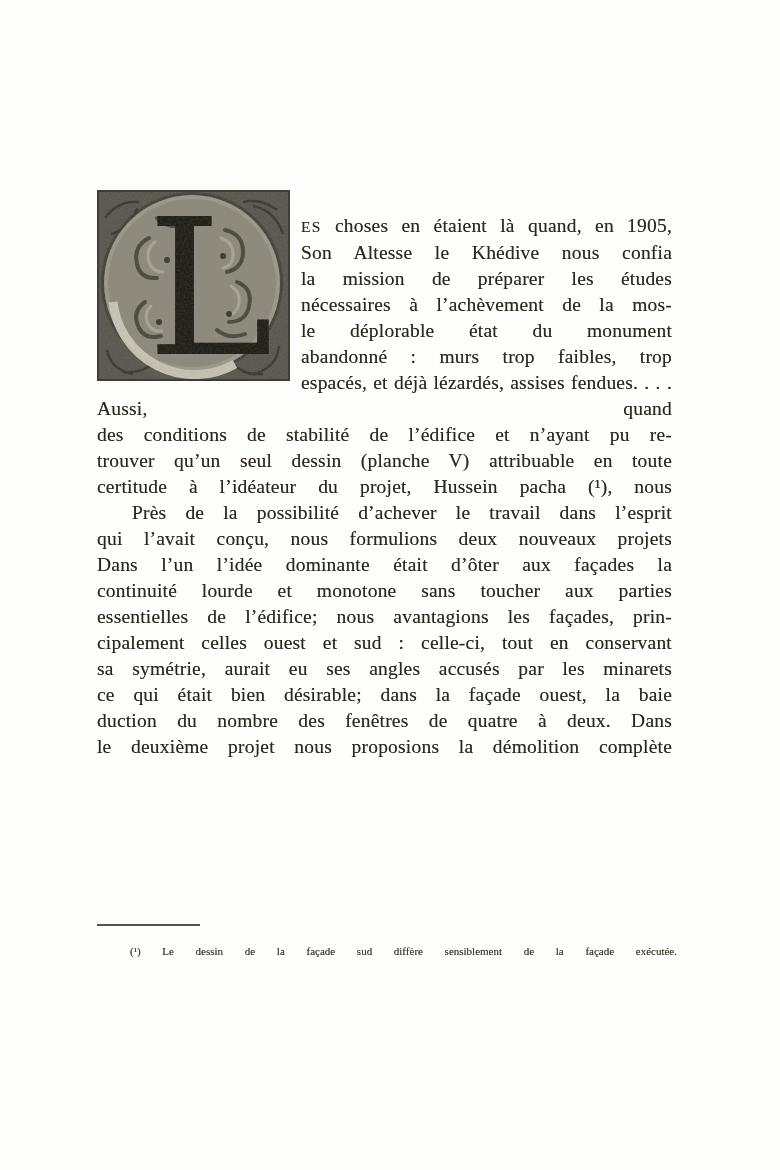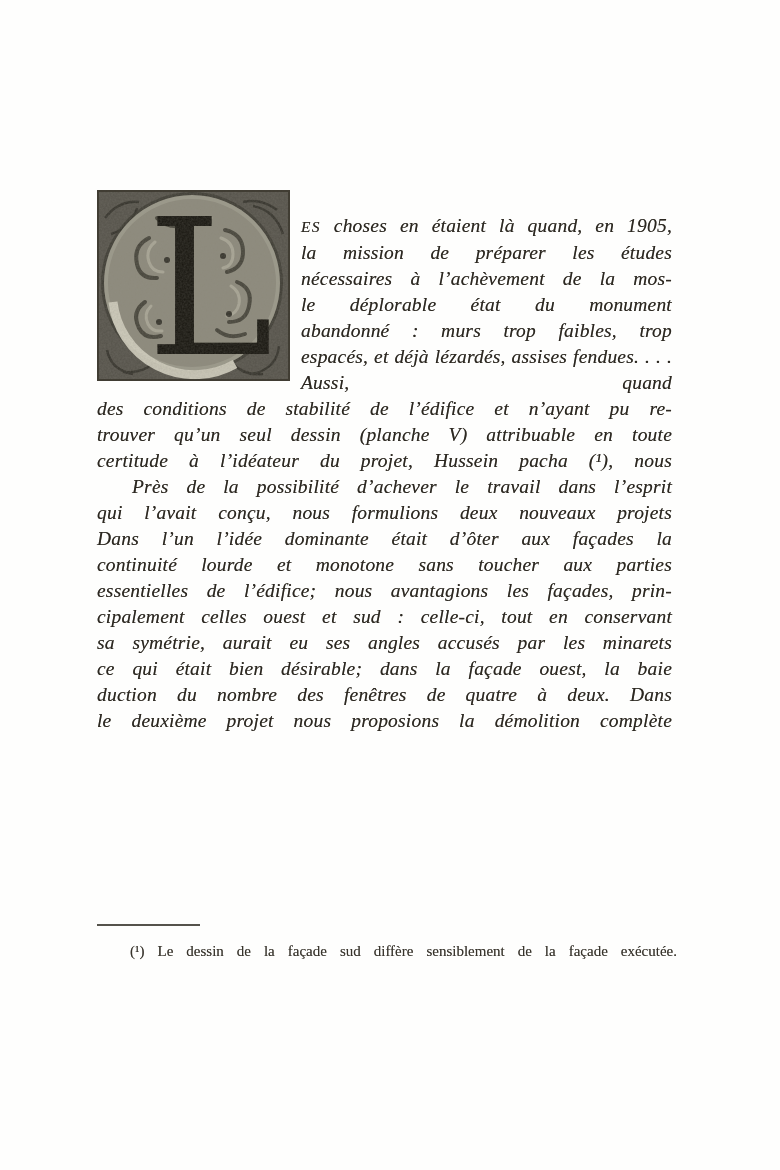--- a/index.html
+++ b/index.html
@@ -7,29 +7,29 @@
     position:relative;width:780px;height:1170px;background:#fefefd;
     font-family:"Liberation Serif",serif;color:#2c2821;overflow:hidden;
   }
   .textblock{
     position:absolute;left:97px;top:190px;width:575px;
     font-size:19.5px;line-height:26px;letter-spacing:0.2px;
     text-shadow:0 0 0.4px rgba(44,40,33,0.55);
   }
   .dropcap{float:left;width:193px;height:191px;margin:0 11px 4px 0;}
   .dropcap svg{display:block;}
-  .line{text-align:justify;text-align-last:justify;text-justify:inter-word;font-style:italic;}
+  .line{text-align:justify;text-align-last:justify;text-justify:inter-word;}
   .line.first{margin-top:23px;}
   .line.endpara{text-align-last:left;}
   .line.indent{text-indent:35px;}
   .sc{font-size:15.5px;letter-spacing:1.3px;}
   .footrule{position:absolute;left:97px;top:924px;width:103px;height:2px;background:#55534c;}
   .footnote{
     position:absolute;left:97px;top:942px;width:580px;
-    font-size:15px;line-height:19px;color:#38342c;
+    font-size:11px;line-height:19px;color:#38342c;
     text-align:justify;text-align-last:justify;text-indent:33px;
     text-shadow:0 0 0.3px rgba(44,40,33,0.5);
   }
 </style>
 </head>
 <body>
 
 <div class="page">
 
   <div class="textblock">
@@ -79,20 +79,21 @@
           <circle cx="132" cy="124" r="3"></circle>
             <circle cx="62" cy="132" r="3"></circle>
         </g>
         <text x="50" y="164" font-family="DejaVu Serif, serif" font-size="190" fill="#16140e">L</text>
         <rect width="193" height="191" filter="url(#grain)" opacity="0.5"></rect>
         <rect x="1" y="1" width="191" height="189" fill="none" stroke="#3a362c" stroke-width="2" opacity="0.8"></rect>
       </svg>
     </div>
 
     <div class="line first"><span class="sc">ES</span> <span>choses en étaient là quand, en 1905,</span></div>
+    <div class="line">Son Altesse le Khédive nous confia</div>
     <div class="line">la mission de préparer les études</div>
     <div class="line">nécessaires à l’achèvement de la mos-</div>
     <div class="line">le déplorable état du monument</div>
     <div class="line">abandonné : murs trop faibles, trop</div>
     <div class="line">espacés, et déjà lézardés, assises fendues. . . . Aussi, quand</div>
     <div class="line">des conditions de stabilité de l’édifice et n’ayant pu re-</div>
     <div class="line">trouver qu’un seul dessin (planche V) attribuable en toute</div>
     <div class="line">certitude à l’idéateur du projet, Hussein pacha (¹), nous</div>
 
     <div class="line indent">Près de la possibilité d’achever le travail dans l’esprit</div>

